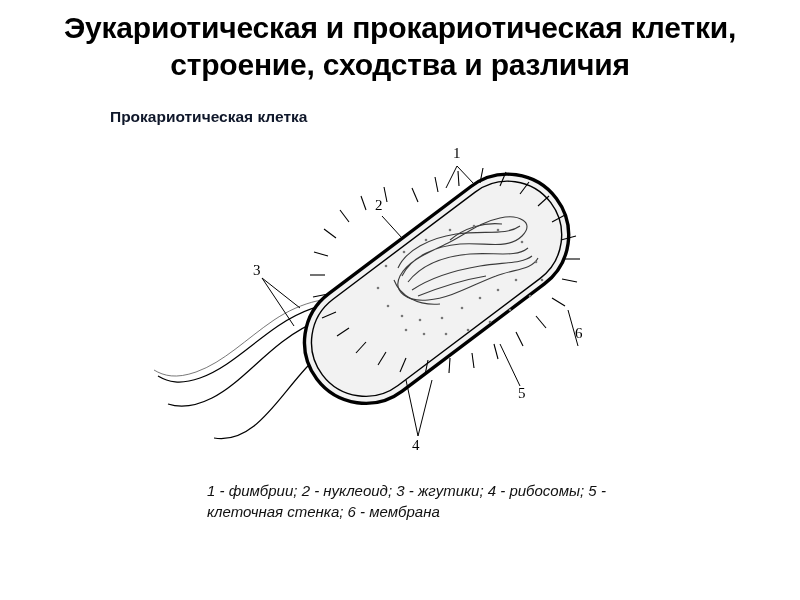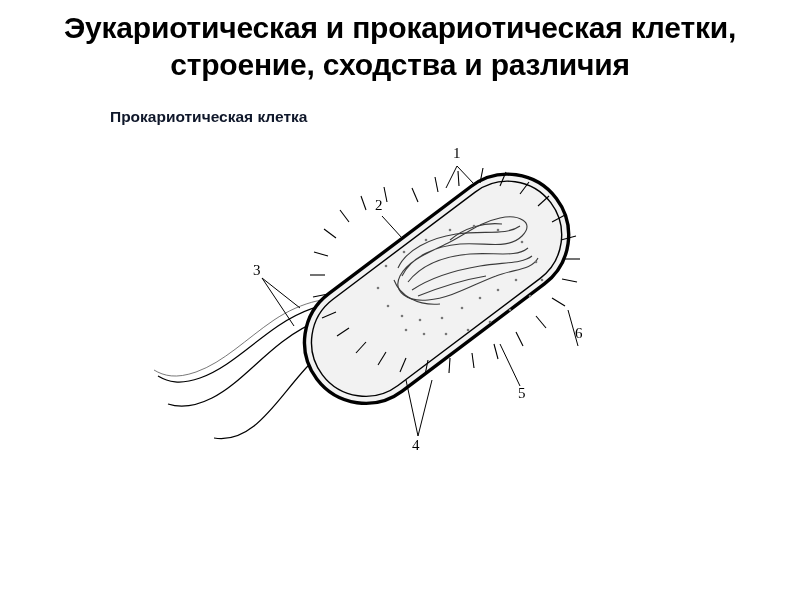--- a/index.html
+++ b/index.html
@@ -176,14 +176,15 @@
 
       <text class="label-num" x="303" y="28">1</text>
       <text class="label-num" x="225" y="80">2</text>
       <text class="label-num" x="103" y="145">3</text>
       <text class="label-num" x="262" y="320">4</text>
       <text class="label-num" x="368" y="268">5</text>
       <text class="label-num" x="425" y="208">6</text>
     </svg>
   </div>
 
+  <div class="caption">1 - фимбрии; 2 - нуклеоид; 3 - жгутики; 4 - рибосомы; 5 - клеточная стенка; 6 - мембрана</div>
 
 </div>
 
 </body></html>

